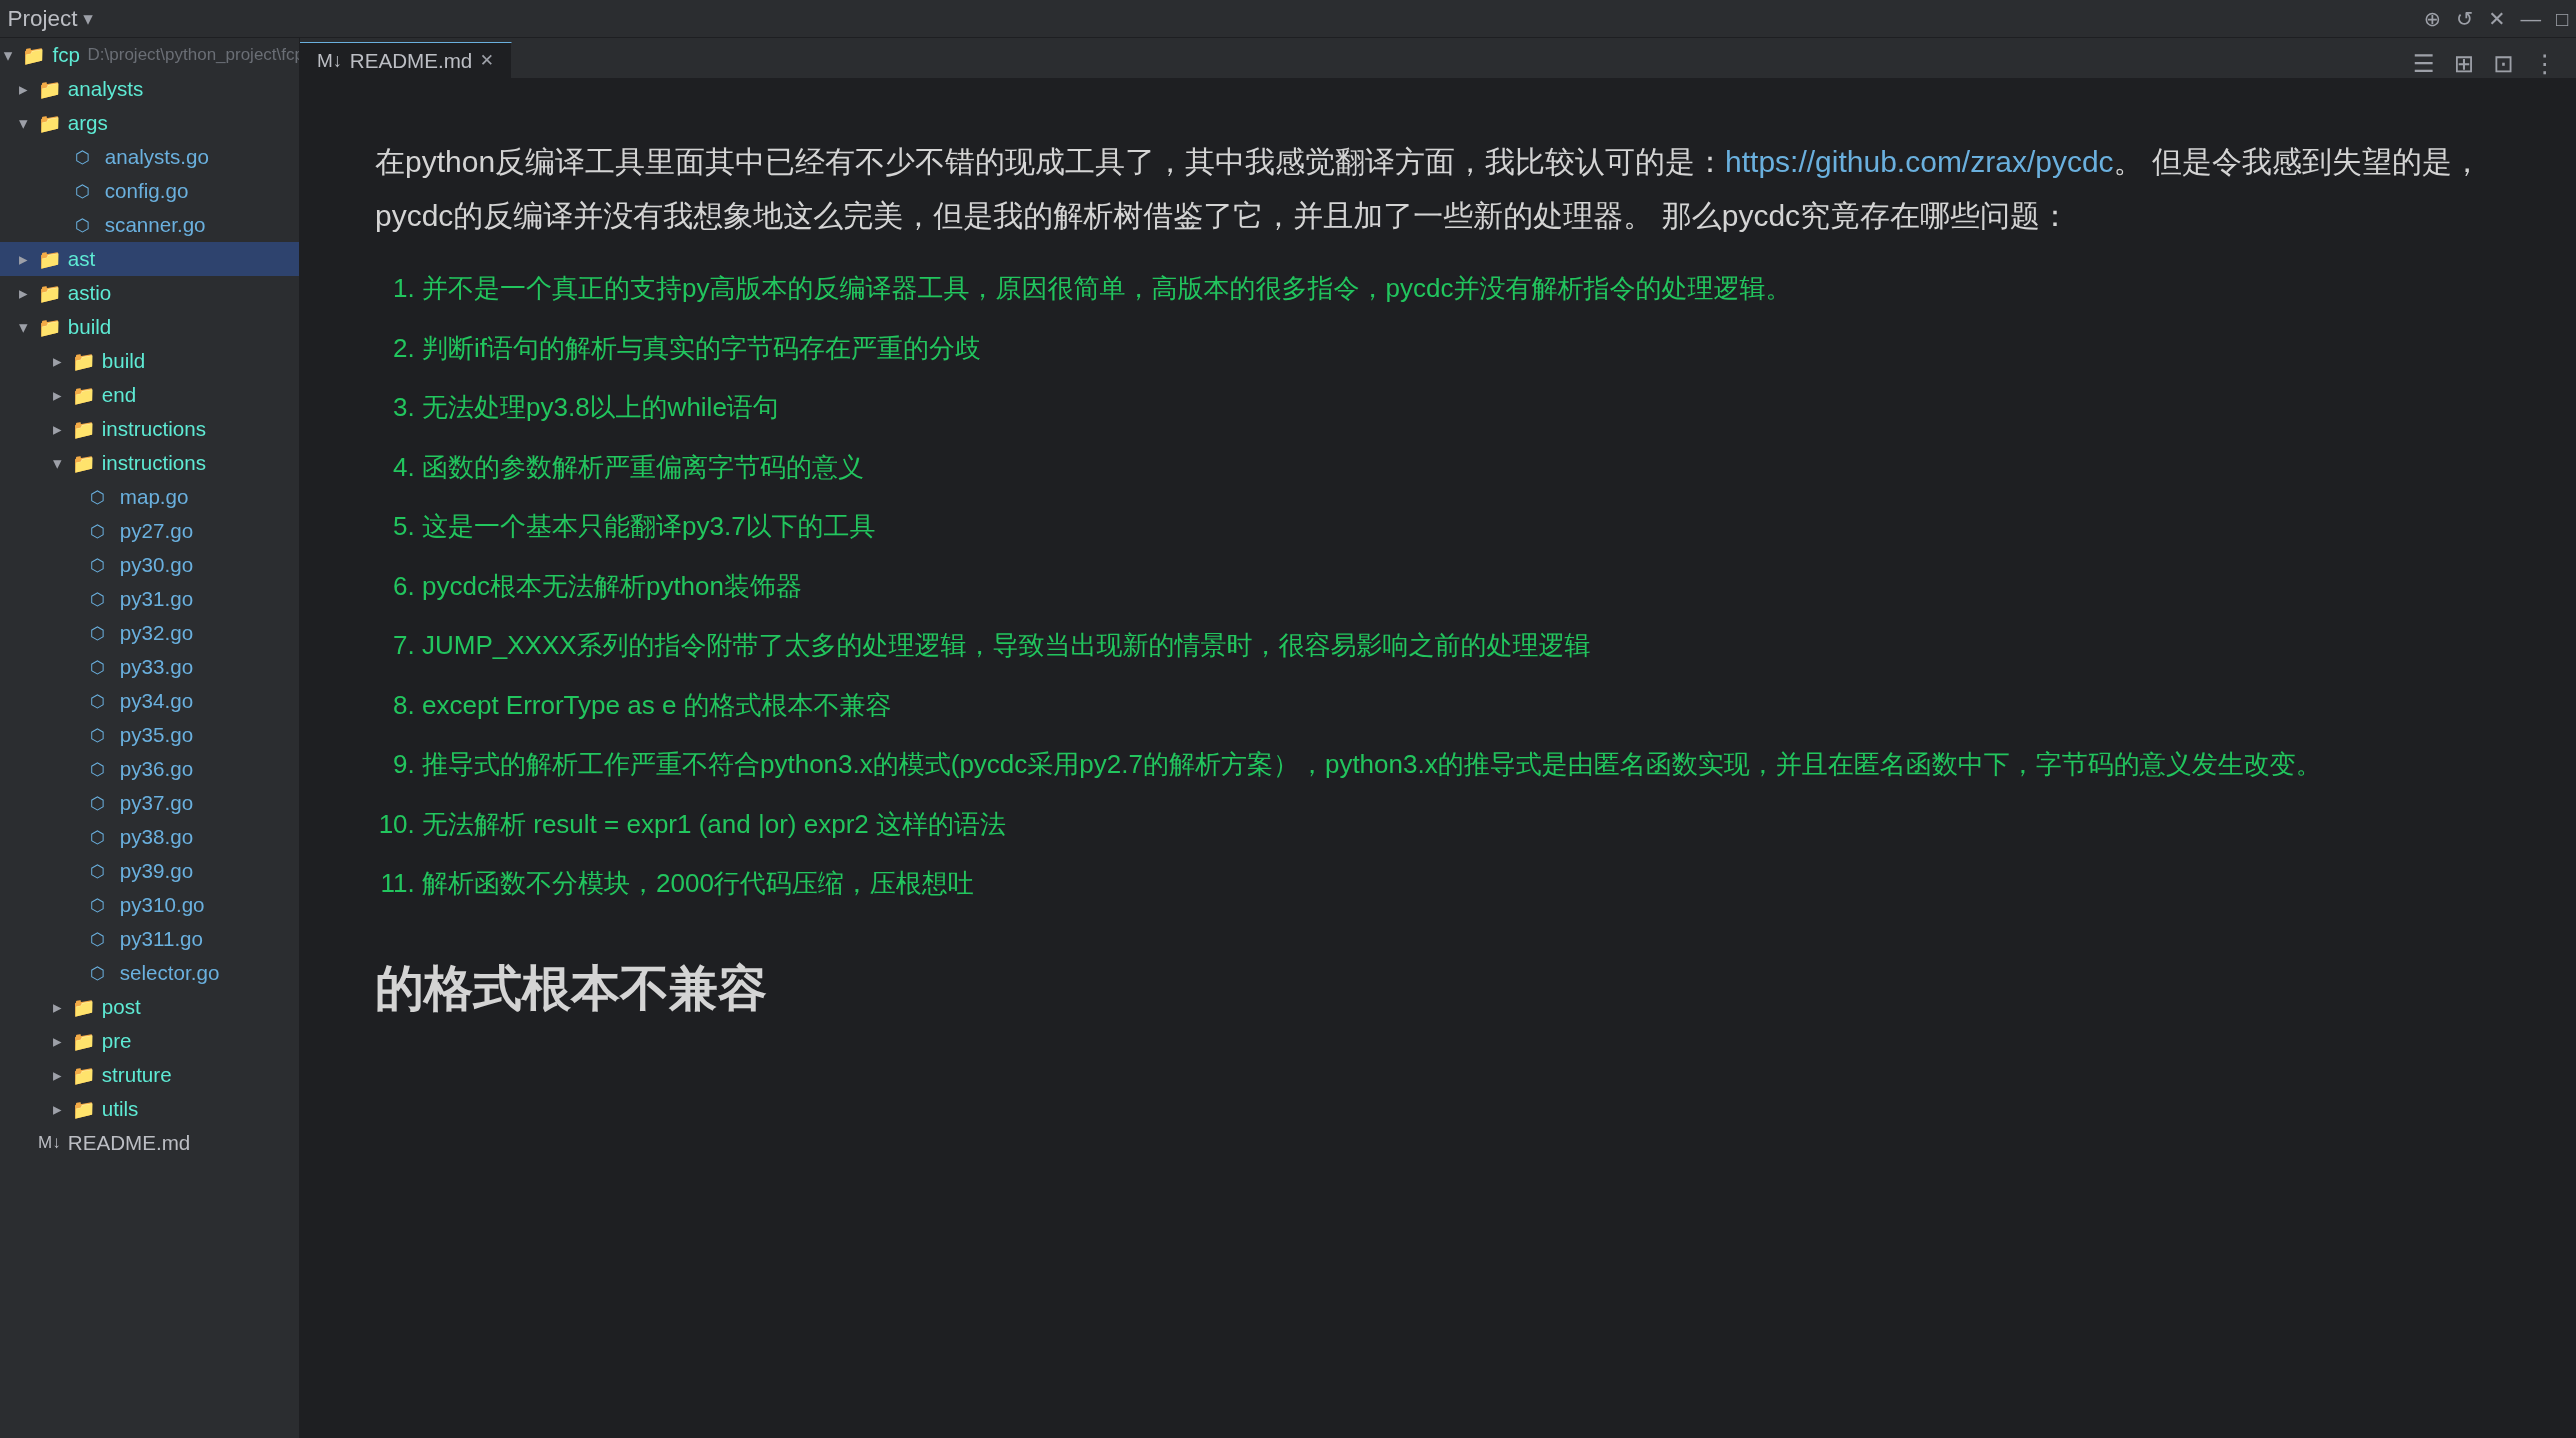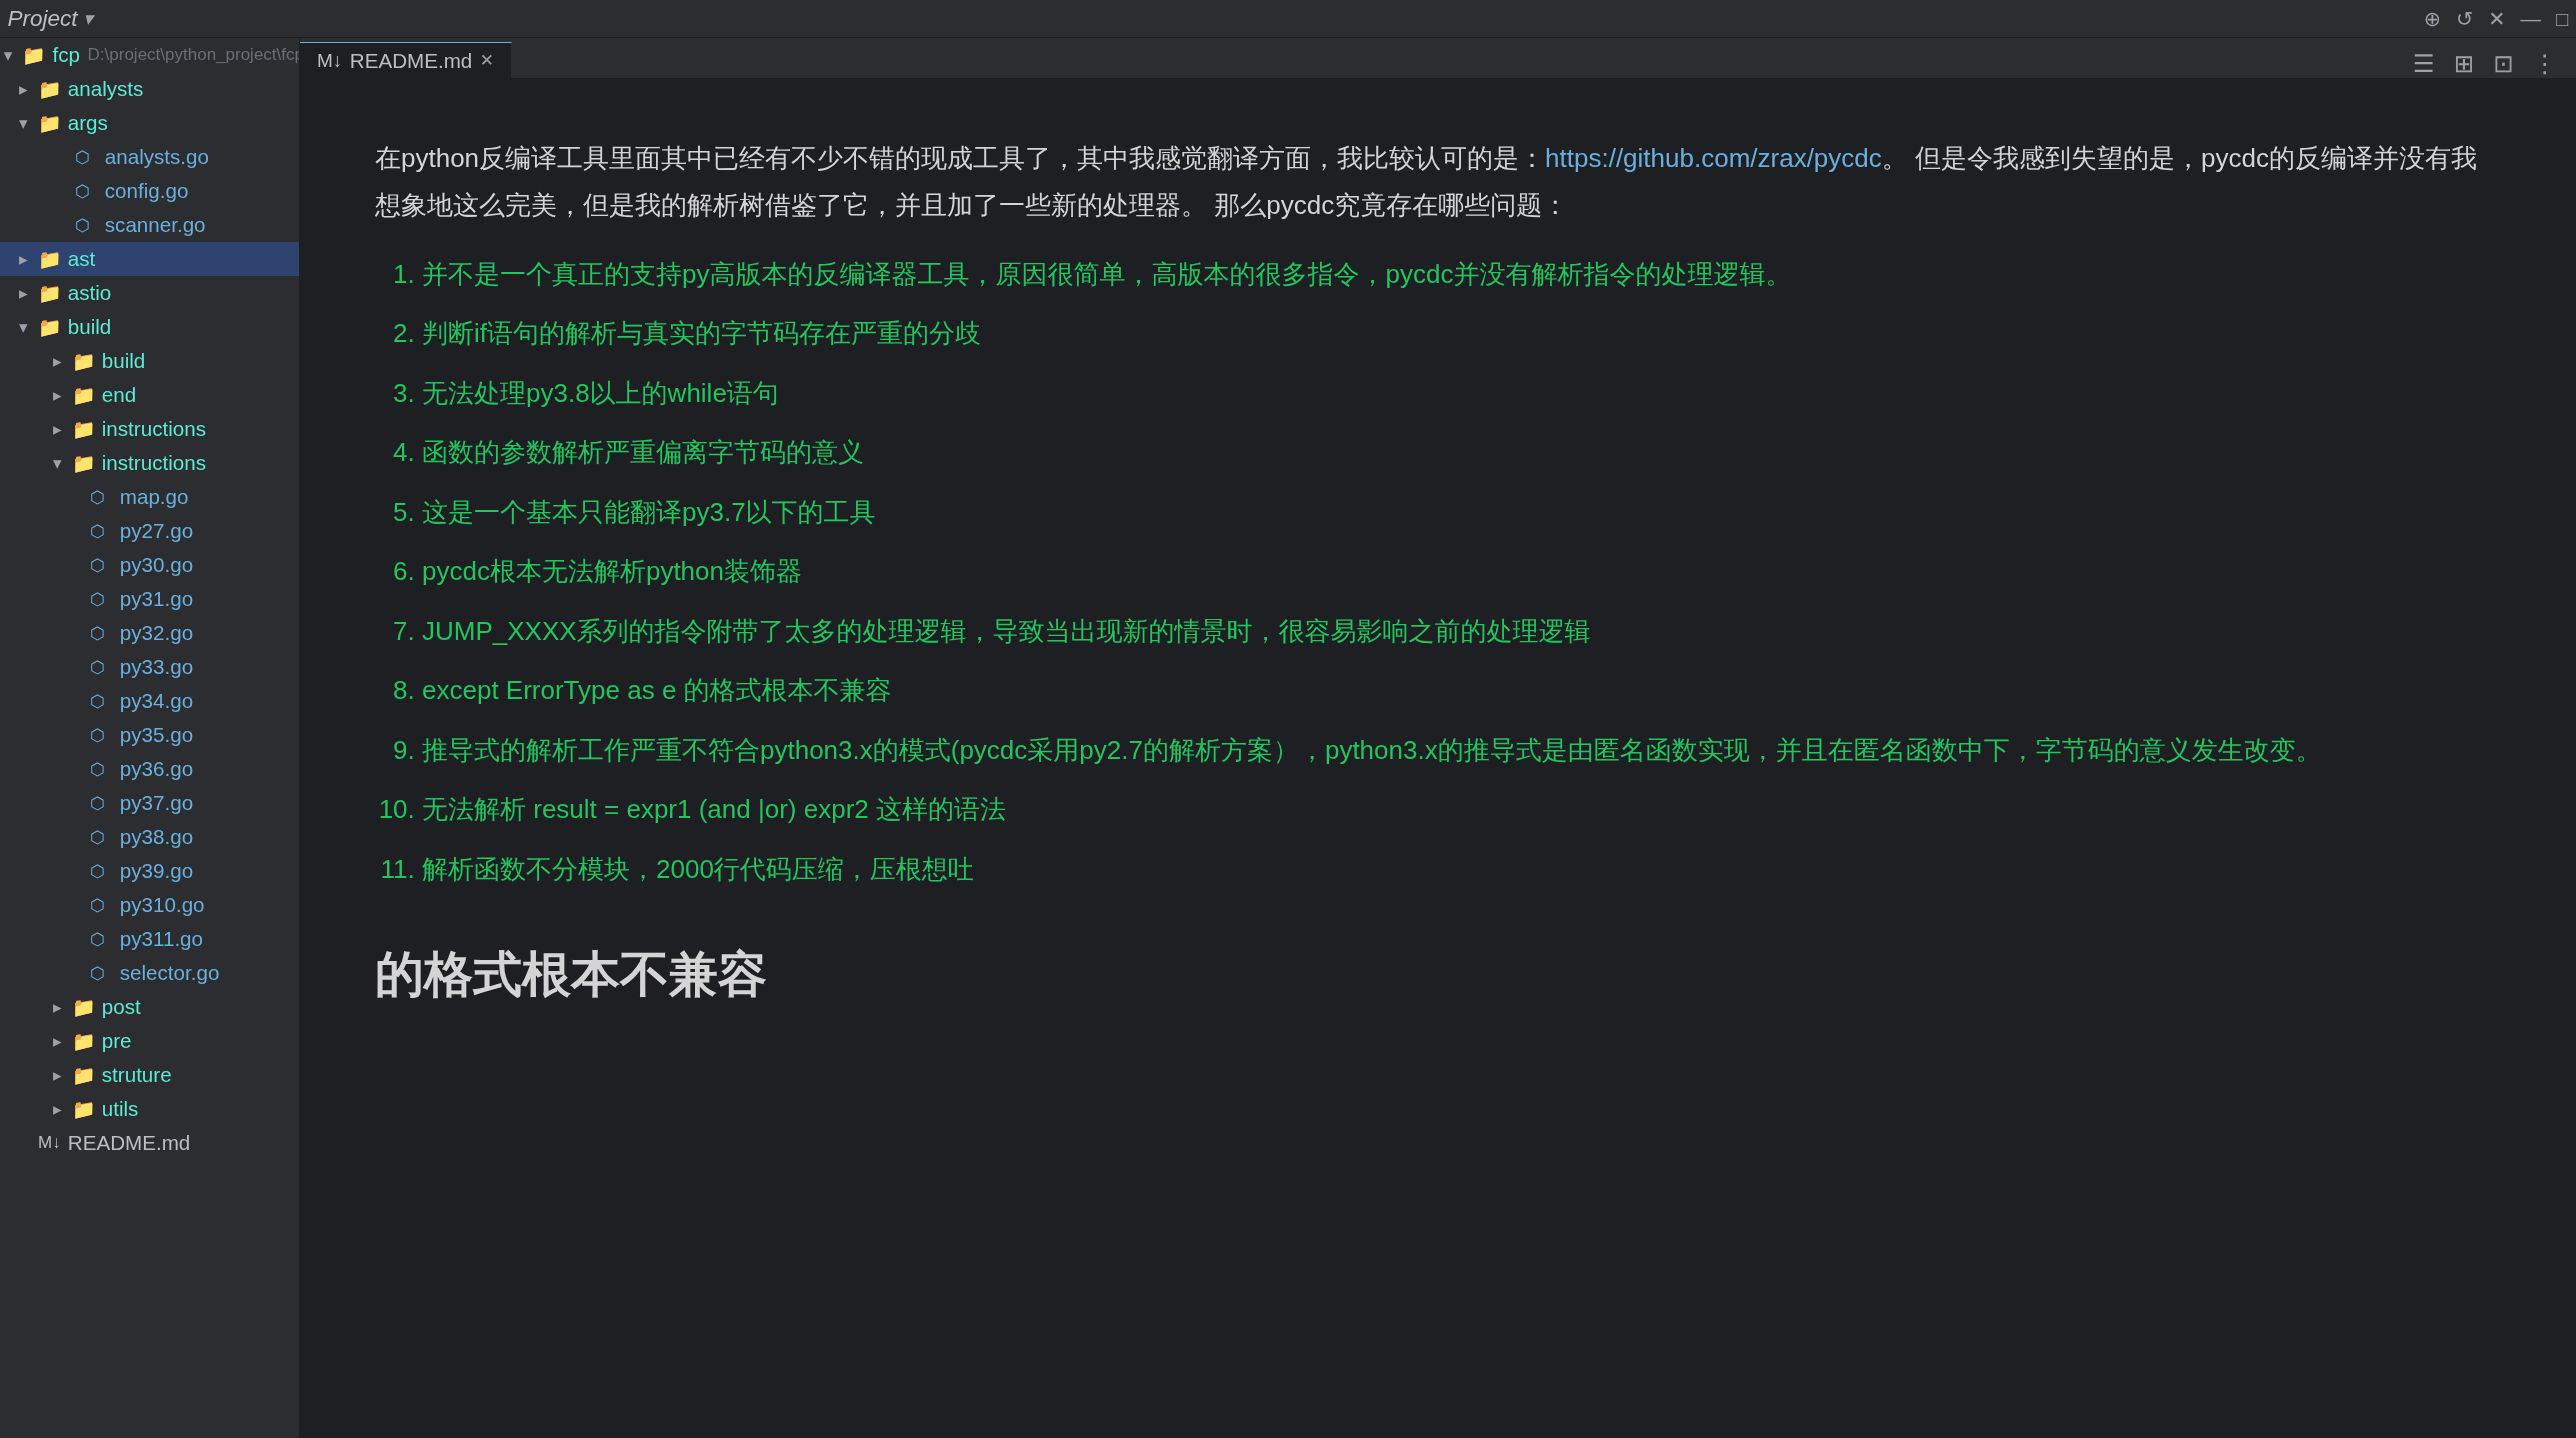--- a/index.html
+++ b/index.html
@@ -23,21 +23,20 @@
       padding: 0 7.5px;
       border-bottom: 0.9px solid #1e1f22;
       flex-shrink: 0;
     }
     .title-bar-left {
       display: flex;
       align-items: center;
       gap: 5.6px;
       font-size: 22.5px;
       color: #bcbec4;
-      font-style: italic;
     }
     .title-bar-icons {
       margin-left: auto;
       display: flex;
       align-items: center;
       gap: 15px;
     }
     .title-bar-icon {
       font-size: 20.6px;
       color: #9da0a8;
@@ -150,21 +149,21 @@
       margin-bottom: 38px;
       margin-top: 19px;
     }
     .md-h2 {
       font-size: 49px;
       font-weight: 700;
       color: #d4d4d4;
       margin-top: 47px;
     }
     .md-p {
-      font-size: 26px;
+      font-size: 30px;
       line-height: 1.8;
       color: #d4d4d4;
       margin-bottom: 19px;
     }
     .md-p a {
       color: #6ab0de;
       text-decoration: none;
     }
     .md-ol {
       font-size: 26px;

